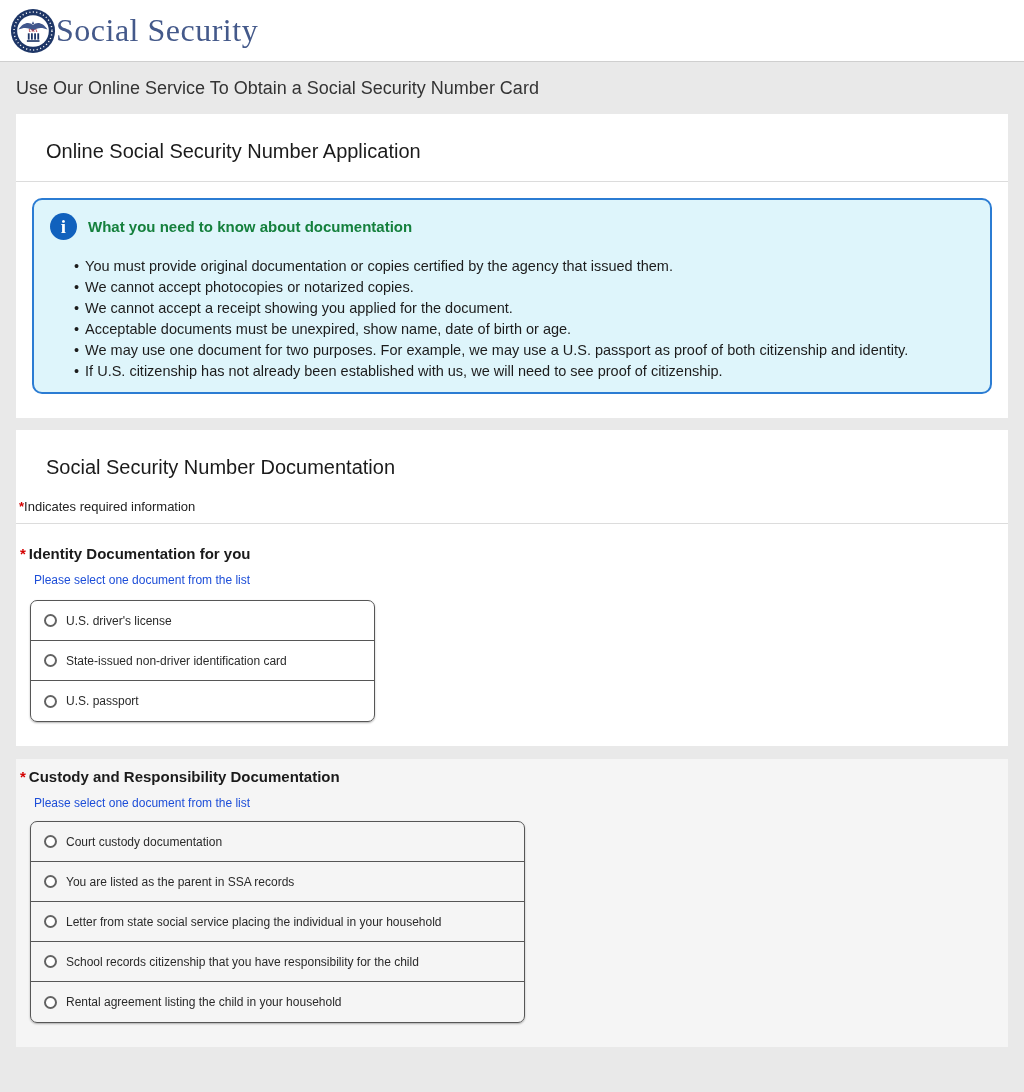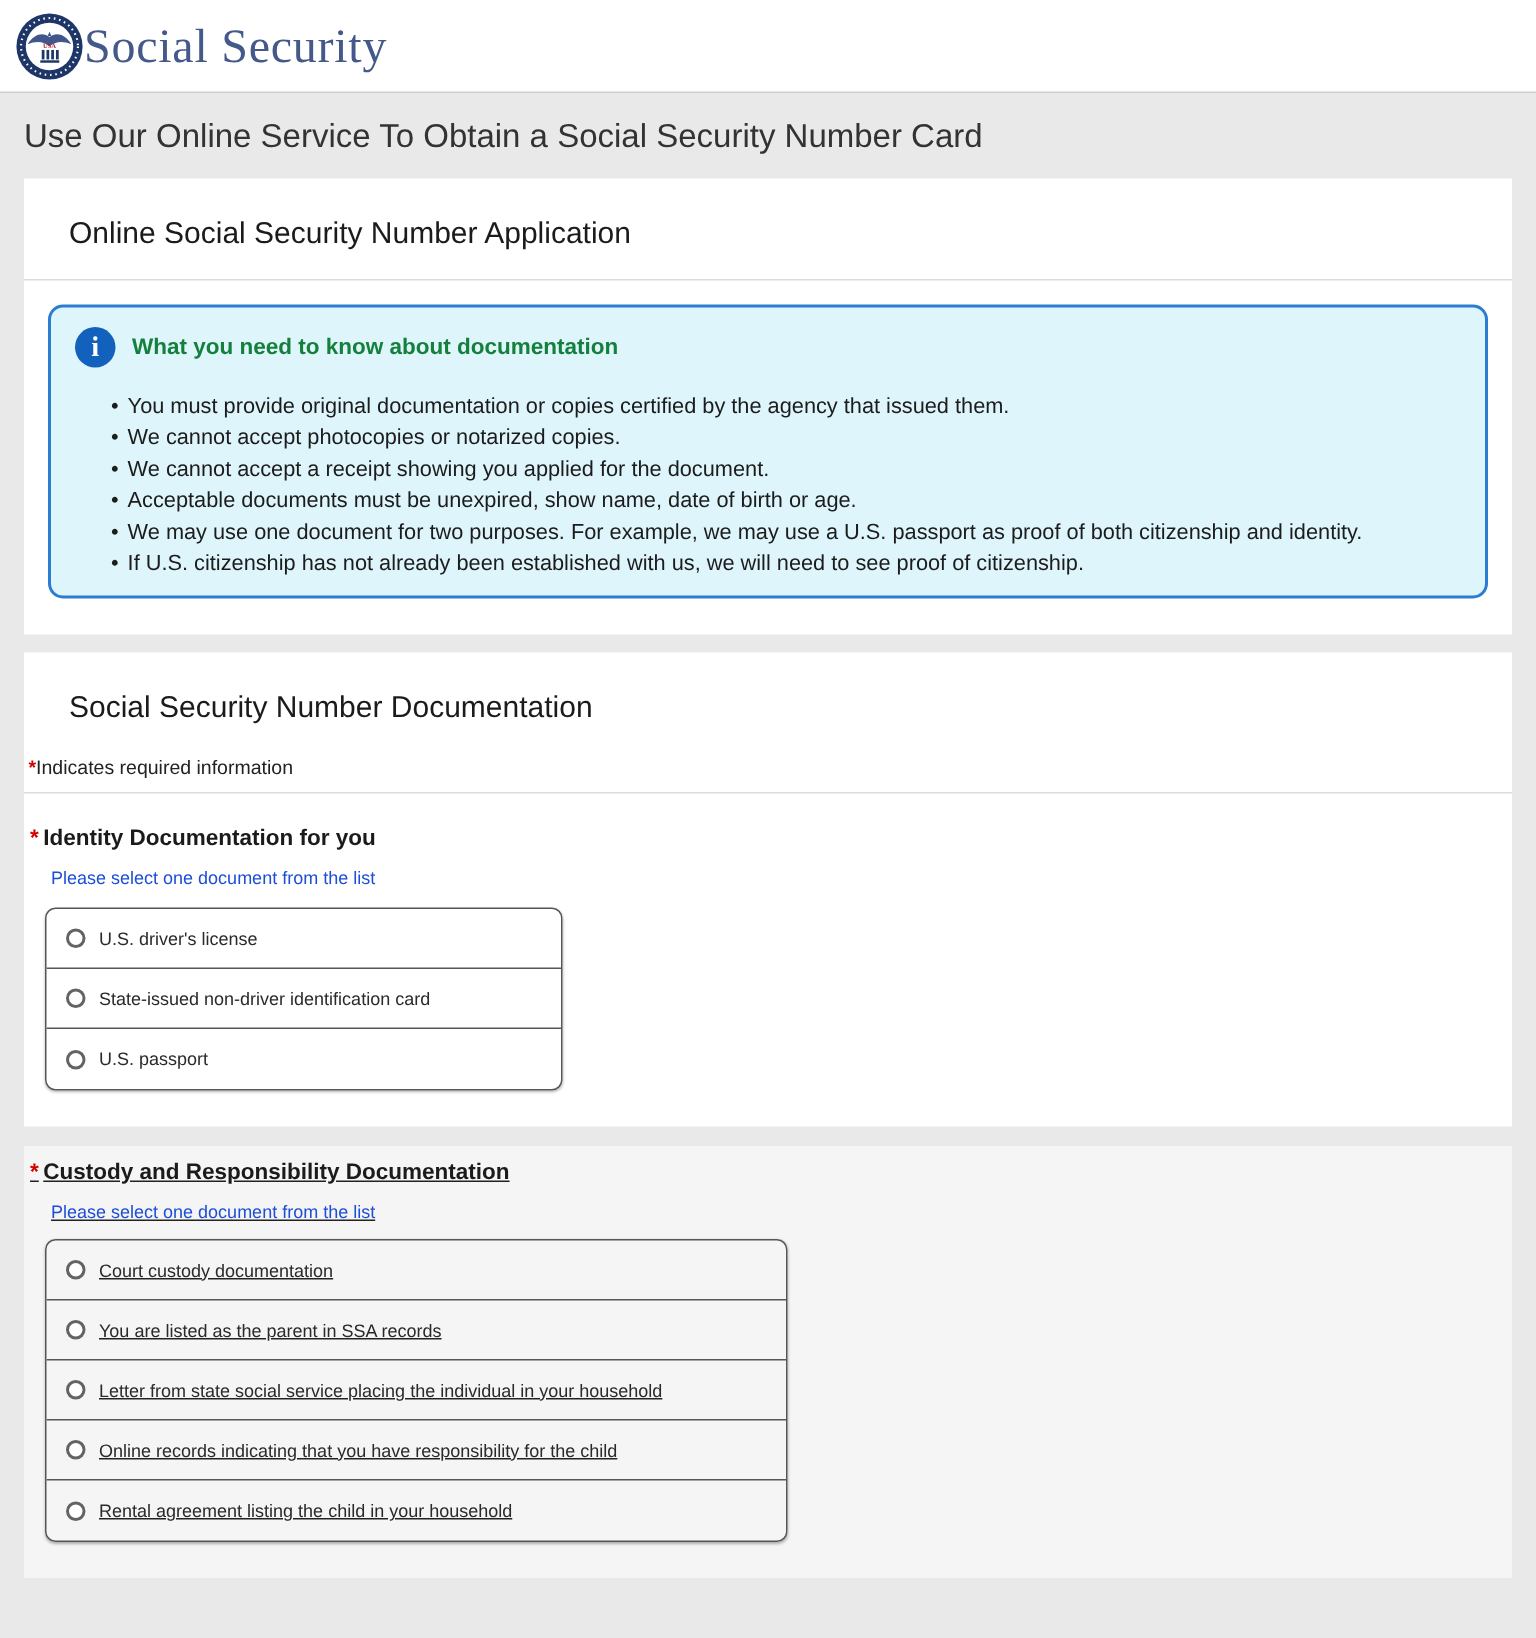--- a/index.html
+++ b/index.html
@@ -15,25 +15,25 @@
     display: flex; align-items: center; padding-left: 10px;
   }
   .seal { width: 46px; height: 46px; display: inline-block; }
   .brand {
     font-family: "Liberation Serif", serif;
     font-size: 32px; color: #44598a; letter-spacing: 0.5px;
   }
   
   .page-title {
     padding: 16px 16px 15px 16px;
-    font-size: 22px; color: #333;
+    font-size: 18px; color: #333;
   }
   
   .card { margin: 0 16px; background: #ffffff; }
-  .card.gray { background: #f5f5f5; text-decoration: underline; }
+  .card.gray { background: #f5f5f5; }
   .card h2 {
     font-size: 20px; font-weight: 400; color: #1b1b1b;
     padding: 26px 16px 18px 30px;
   }
   .card .divider { border-bottom: 1px solid #dcdcdc; }
   
   .info-wrap { padding: 16px 16px 24px 16px; }
   .info-box {
     background: #def5fb; border: 2px solid #2b7cd3; border-radius: 10px;
     padding: 13px 16px 10px 16px;
@@ -190,21 +190,21 @@
           <span class="opt-label">You are listed as the parent in SSA records</span>
         </div>
 
         <div class="opt-row">
           <span class="radio"></span>
           <span class="opt-label">Letter from state social service placing the individual in your household</span>
         </div>
 
         <div class="opt-row">
           <span class="radio"></span>
-          <span class="opt-label">Online records indicating that you have responsibility for the child</span>
+          <span class="opt-label">School records citizenship that you have responsibility for the child</span>
         </div>
 
         <div class="opt-row">
           <span class="radio"></span>
           <span class="opt-label">Rental agreement listing the child in your household</span>
         </div>
       </div>
   </div>
 </section>
 

